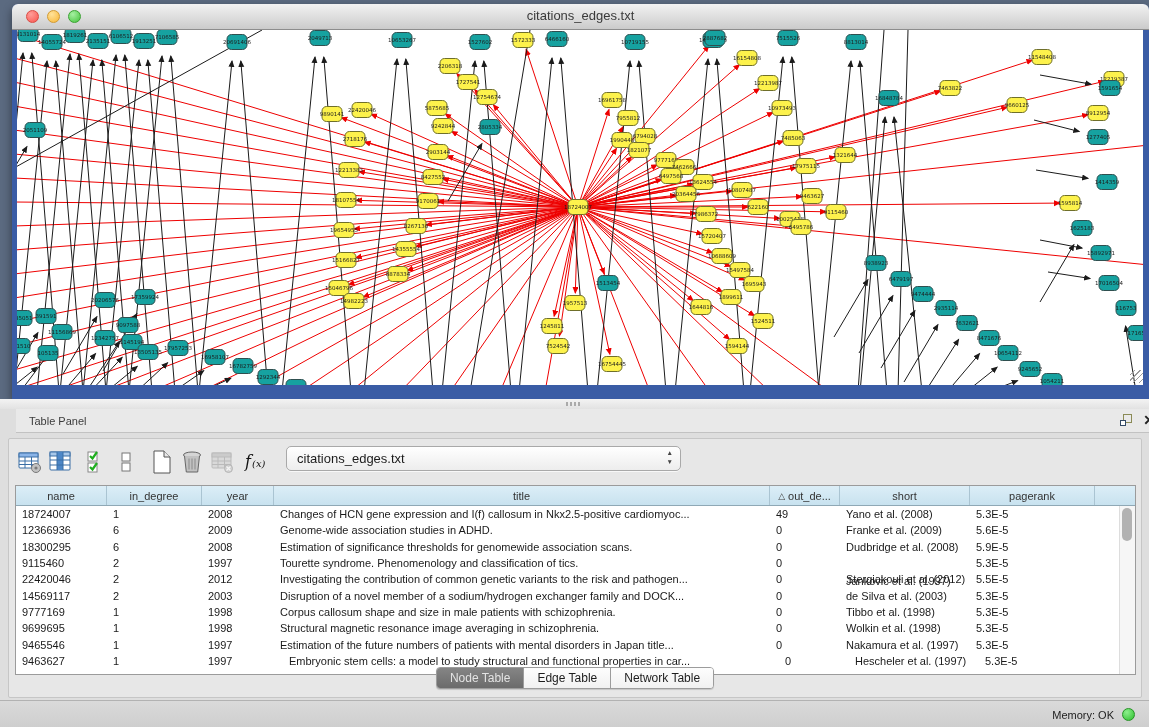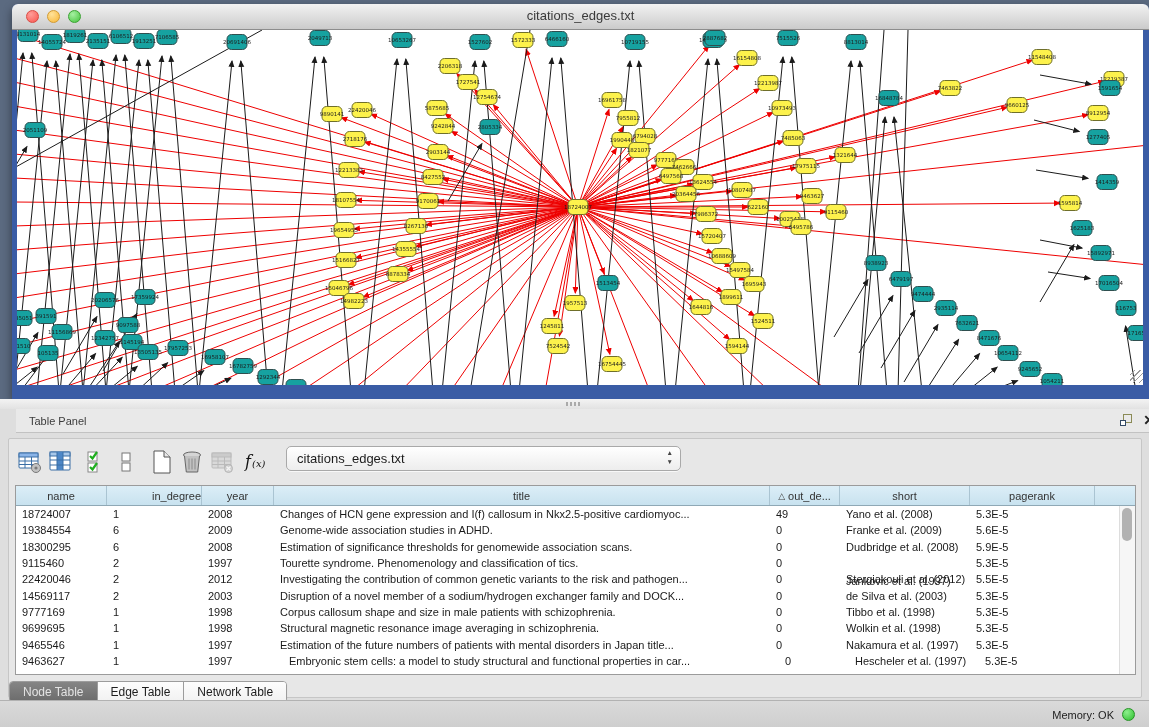--- a/index.html
+++ b/index.html
@@ -54,21 +54,21 @@
   .th{box-sizing:border-box;height:19px;border-right:1px solid #aac4d2;font-size:11px;color:#333;
       display:flex;align-items:center;justify-content:center;white-space:nowrap;overflow:hidden}
   .sort-glyph{font-size:9px;margin-right:3px;color:#444}
   #t-rows{position:absolute;left:0;top:20px;width:100%}
   .tr{display:flex;height:16.3px;align-items:center}
   .td{box-sizing:border-box;padding-left:6px;font-size:11px;color:#1a1a1a;
       white-space:nowrap;overflow:hidden;flex-shrink:0}
   #v-scroll{position:absolute;right:0;top:20px;bottom:0;width:15px;background:#f6f6f6;border-left:1px solid #ddd}
   #v-thumb{position:absolute;left:2px;top:2px;width:10px;height:33px;background:#b2b2b2;border-radius:6px}
   
-  #tabbar{left:0;top:242px;width:100%;display:flex;justify-content:flex-start}
+  #tabbar{left:0;top:228px;width:100%;display:flex;justify-content:center}
   #seg{display:flex;border:1px solid #9c9c9c;border-radius:4px;overflow:hidden;background:#fcfcfc;
       box-shadow:0 1px 1px rgba(0,0,0,.15)}
   .seg-btn{padding:3px 13px;font-size:12px;color:#1d1d1d;border-right:1px solid #9c9c9c;
       background:linear-gradient(#fdfdfd,#f1f1f1)}
   .seg-btn:last-child{border-right:none}
   .seg-btn.active{background:linear-gradient(#858585,#6b6b6b);color:#e3e3e3}
   
   #statusbar{left:0;top:700px;width:1149px;height:27px;background:linear-gradient(#dadada,#cecece);
       border-top:1px solid #b2b2b2;display:flex;align-items:center;justify-content:flex-end}
   #mem-label{font-size:11px;color:#222;margin-right:8px}
@@ -587,21 +587,21 @@
       <span id="combo-arrows">
           <span>▲</span>
           <span>▼</span>
         </span>
     </div>
     <div class="abs" id="table-box">
       <div id="t-header">
           <div class="th" style="width: 91px;">
             <span>name</span>
           </div>
-          <div class="th" style="width: 95px; justify-content: flex-end;">
+          <div class="th" style="width: 95px;">
             <span>in_degree</span>
           </div>
           <div class="th" style="width: 72px;">
             <span>year</span>
           </div>
           <div class="th" style="width: 496px;">
             <span>title</span>
           </div>
           <div class="th" style="width: 70px;">
             <span class="sort-glyph">△</span>
@@ -618,21 +618,21 @@
           <div class="tr">
             <div class="td" style="width: 91px;">18724007</div>
             <div class="td" style="width: 95px;">1</div>
             <div class="td" style="width: 72px;">2008</div>
             <div class="td" style="width: 496px;">Changes of HCN gene expression and I(f) callosum in Nkx2.5-positive cardiomyoc...</div>
             <div class="td" style="width: 70px;">49</div>
             <div class="td" style="width: 130px;">Yano et al. (2008)</div>
             <div class="td" style="width: 125px;">5.3E-5</div>
           </div>
           <div class="tr">
-            <div class="td" style="width: 91px;">19384554</div>
+            <div class="td" style="width: 91px;">12366936</div>
             <div class="td" style="width: 95px;">6</div>
             <div class="td" style="width: 72px;">2009</div>
             <div class="td" style="width: 496px;">Genome-wide association studies in ADHD.</div>
             <div class="td" style="width: 70px;">0</div>
             <div class="td" style="width: 130px;">Franke et al. (2009)</div>
             <div class="td" style="width: 125px;">5.6E-5</div>
           </div>
           <div class="tr">
             <div class="td" style="width: 91px;">18300295</div>
             <div class="td" style="width: 95px;">6</div>

